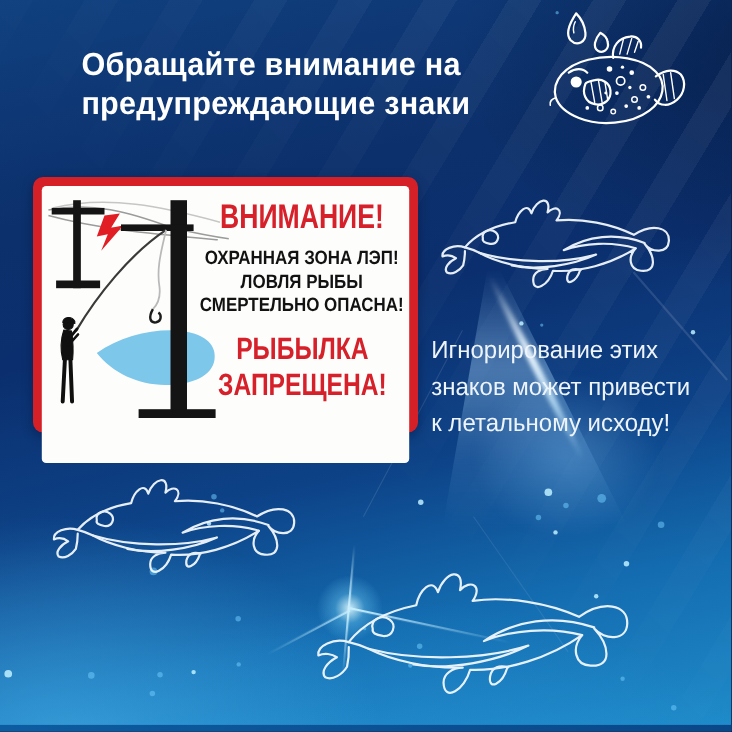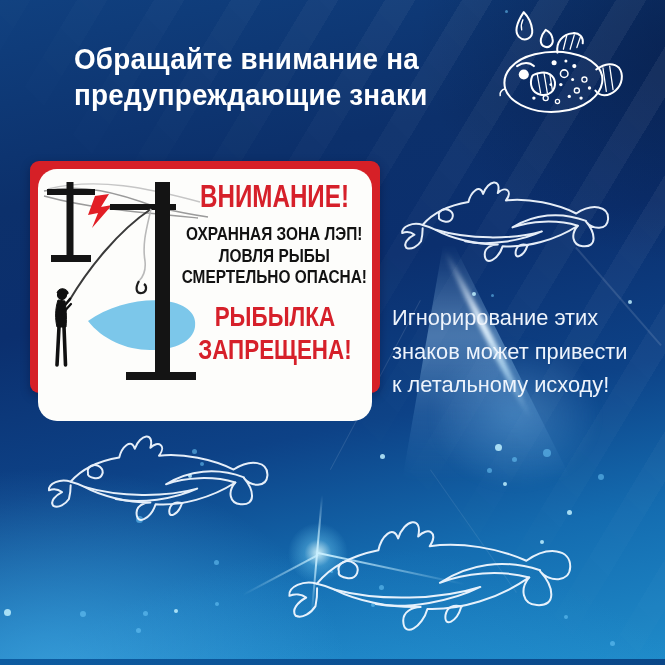--- a/index.html
+++ b/index.html
@@ -49,21 +49,21 @@
     position:absolute;left:74px;top:41px;color:#ffffff;font-weight:bold;
     font-size:29px;line-height:36px;transform:scaleX(.96);transform-origin:left top;
     letter-spacing:.2px;white-space:nowrap;
   }
   
   .sign{
     position:absolute;left:30px;top:161px;width:350px;height:232px;box-sizing:border-box;
     background:#d62027;border-radius:9px;padding:8px;
     box-shadow:0 3px 10px rgba(0,10,40,.35);
   }
-  .sign-panel{position:relative;width:334px;height:252px;background:#fdfdfb;border-radius:19px;overflow:hidden;}
+  .sign-panel{position:relative;width:334px;height:252px;background:#fdfdfb;border-radius:4px;overflow:hidden;}
   .sign-art{position:absolute;inset:0;}
   .sign-text{
     position:absolute;left:142px;top:8px;right:3px;bottom:6px;
     display:flex;flex-direction:column;align-items:center;text-align:center;
   }
   .sign-heading{font-size:31px;font-weight:bold;color:#d6202a;line-height:1;margin-top:4px;transform:scaleX(.78);white-space:nowrap;}
   .sign-black{margin-top:12px;font-weight:bold;color:#121212;font-size:17.5px;line-height:21.5px;transform:scaleX(.88);white-space:nowrap;}
   .sign-footer{margin-top:11px;color:#d6202a;font-weight:bold;font-size:28px;line-height:33px;transform:scaleX(.8);white-space:nowrap;}
   
   .caption{

